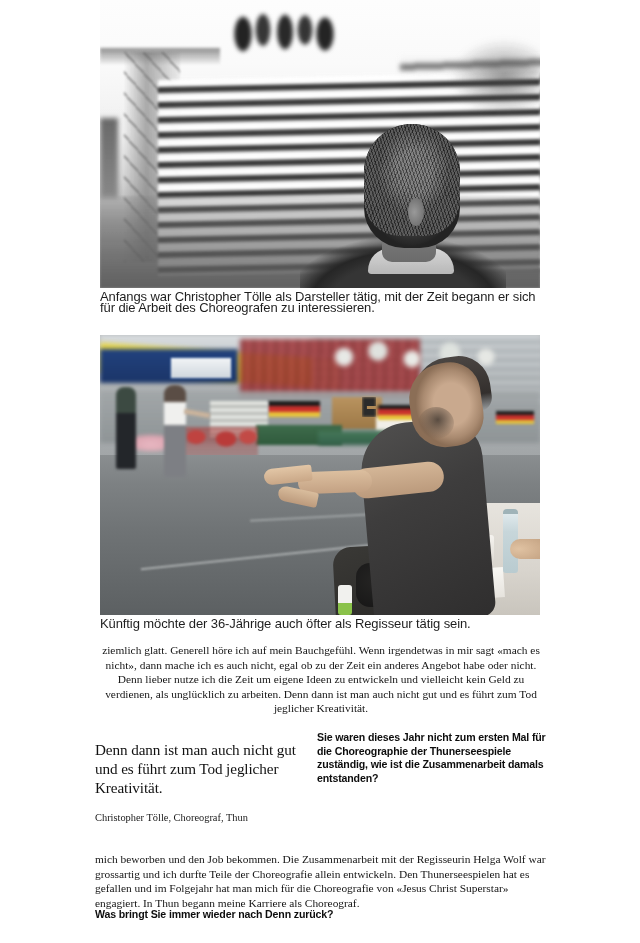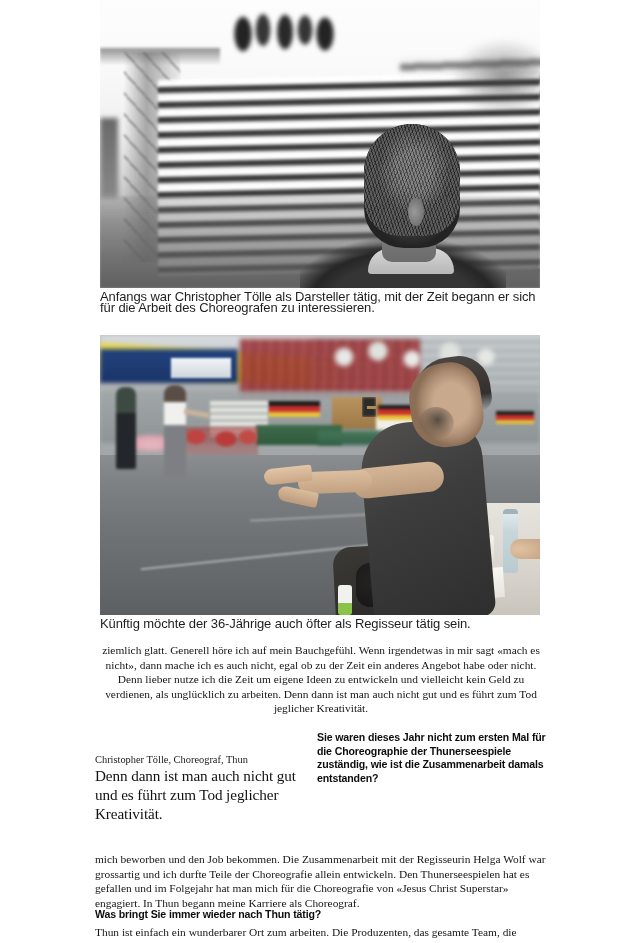--- a/index.html
+++ b/index.html
@@ -658,26 +658,25 @@
       <div class="hand-top"></div>
       <div class="hand-bottom"></div>
       <div class="bottle-small"></div>
     </div>
     <div class="caption">Künftig möchte der 36-Jährige auch öfter als Regisseur tätig sein.</div>
   </div>
 
   <div class="col-text" id="intro-paragraph">ziemlich glatt. Generell höre ich auf mein Bauchgefühl. Wenn irgendetwas in mir sagt «mach es nicht», dann mache ich es auch nicht, egal ob zu der Zeit ein anderes Angebot habe oder nicht. Denn lieber nutze ich die Zeit um eigene Ideen zu entwickeln und vielleicht kein Geld zu verdienen, als unglücklich zu arbeiten. Denn dann ist man auch nicht gut und es führt zum Tod jeglicher Kreativität.</div>
 
   <div id="quote-block">
+    <div id="quote-text">Denn dann ist man auch nicht gut und es führt zum Tod jeglicher Kreativität.</div>
     <div id="quote-attribution">Christopher Tölle, Choreograf, Thun</div>
-    <div id="quote-text">Denn dann ist man auch nicht gut und es führt zum Tod jeglicher Kreativität.</div>
   </div>
 
   <div id="qa-column">
     <div class="question">Sie waren dieses Jahr nicht zum ersten Mal für die Choreographie der Thunerseespiele zuständig, wie ist die Zusammenarbeit damals entstanden?</div>
   </div>
 
   <div class="col-text" id="answer-continuation">mich beworben und den Job bekommen. Die Zusammenarbeit mit der Regisseurin Helga Wolf war grossartig und ich durfte Teile der Choreografie allein entwickeln. Den Thunerseespielen hat es gefallen und im Folgejahr hat man mich für die Choreografie von «Jesus Christ Superstar» engagiert. In Thun begann meine Karriere als Choreograf.</div>
 
-  <div class="question" id="question-two">Was bringt Sie immer wieder nach Thun tätig?</div>
-  <div class="col-text" id="answer-two">Thun ist einfach ein wunderbarer Ort zum arbeiten. Die Produzenten, das gesamte Team, die</div>
+  <div class="question" id="question-two">Was bringt Sie immer wieder nach Denn zurück?</div>
 
 </div>
 
 </body></html>

